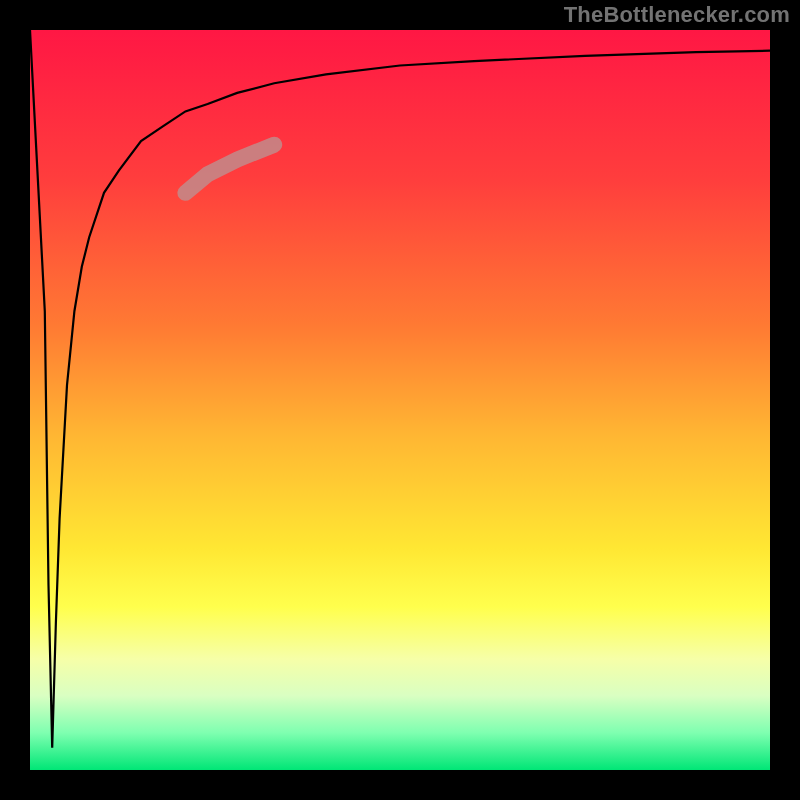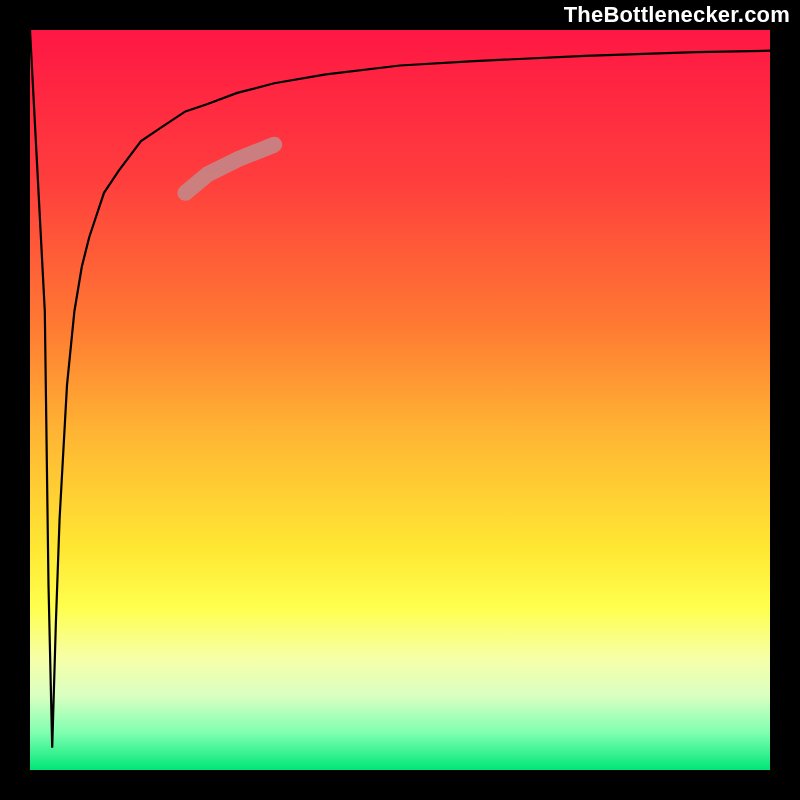--- a/index.html
+++ b/index.html
@@ -13,21 +13,21 @@
   .outer {
     width: 800px;
     height: 800px;
     background: #000;
     position: relative;
   }
   .watermark {
     position: absolute;
     top: 2px;
     right: 10px;
-    color: #ffffff;
+    color: #737373;
     font-size: 22px;
     font-weight: 600;
     letter-spacing: 0.2px;
     z-index: 10;
   }
   .plot {
     position: absolute;
     left: 30px;
     top: 30px;
     width: 740px;

